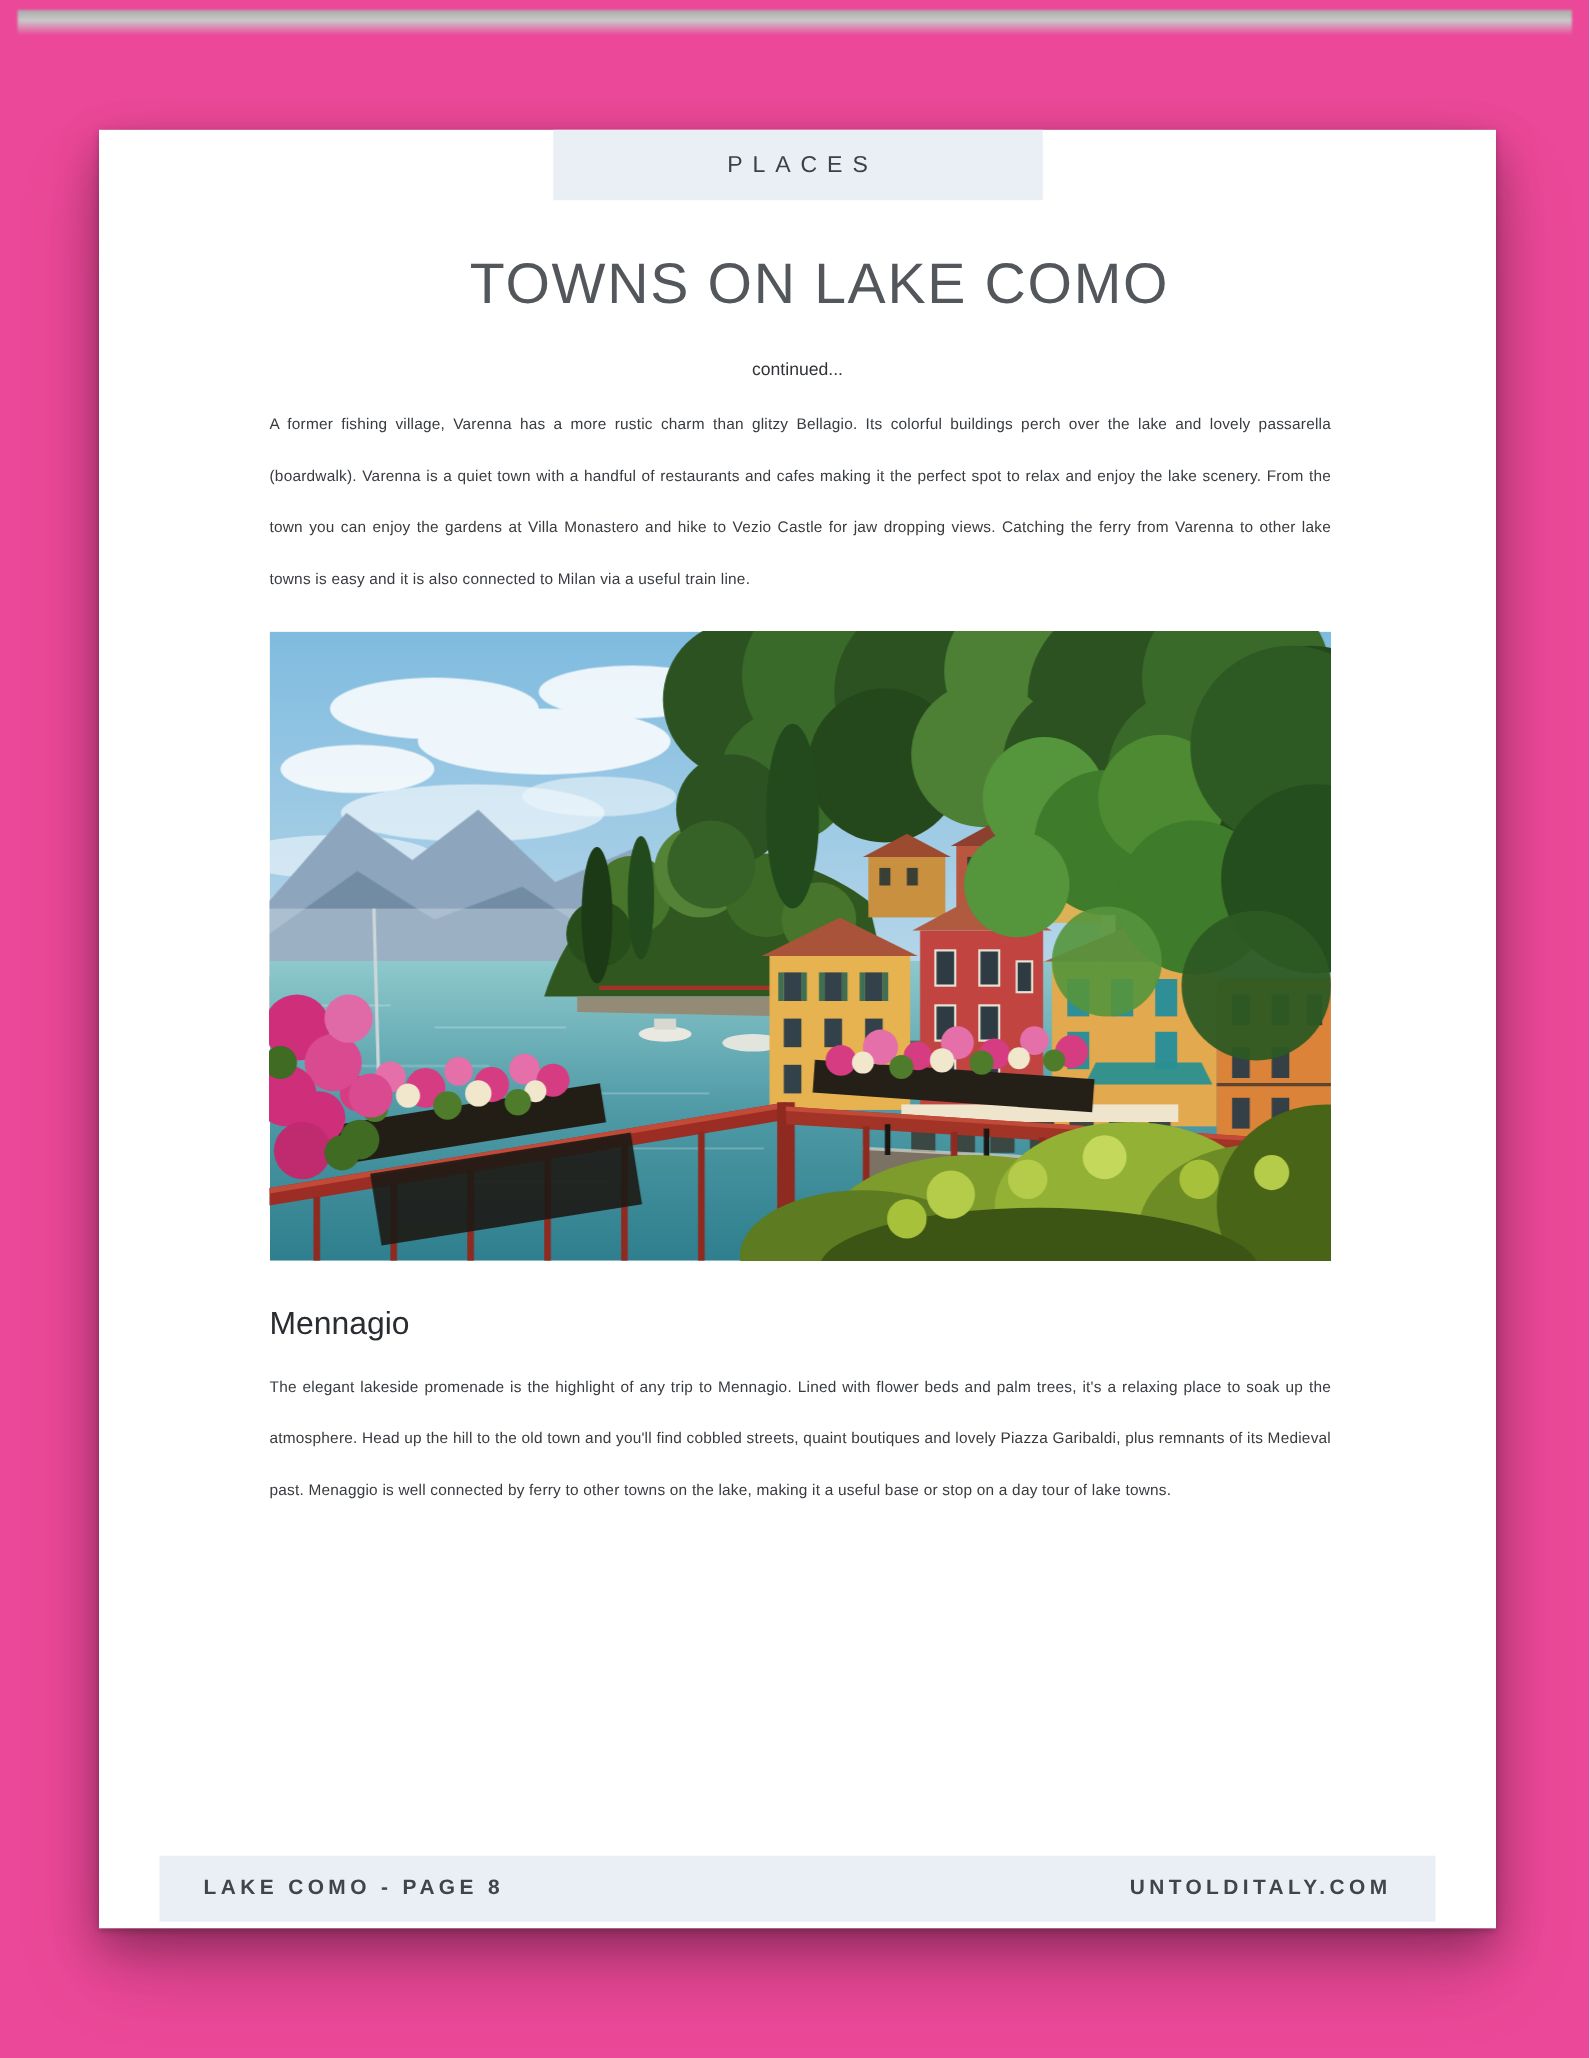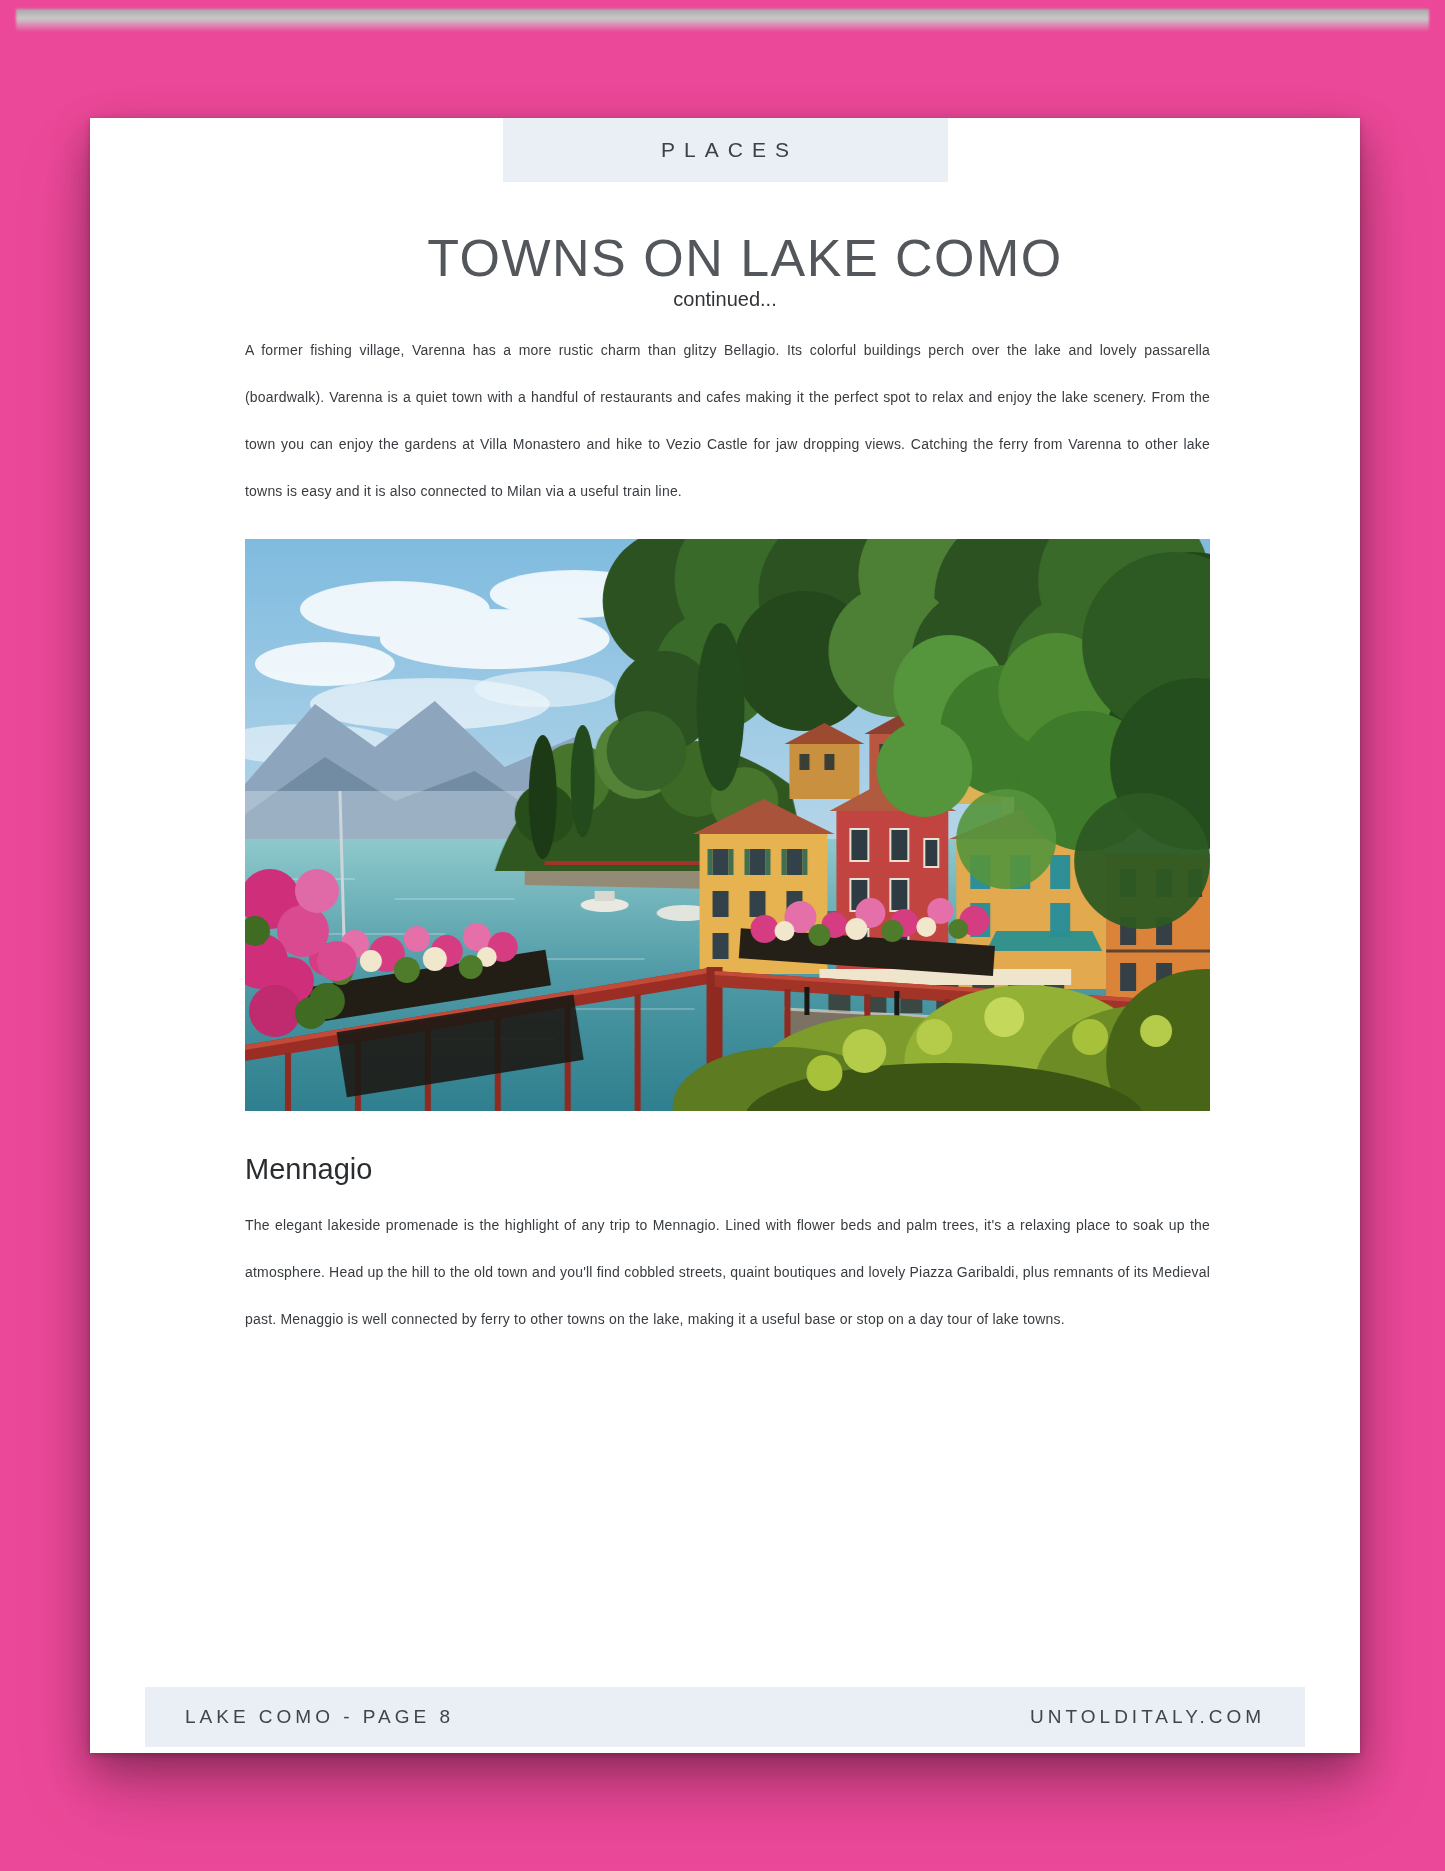--- a/index.html
+++ b/index.html
@@ -24,37 +24,37 @@
   }
   .badge {
     width:445px; height:64px; margin:0 auto;
     background:#eaeff5; display:flex; align-items:center; justify-content:center;
   }
   .badge span { font-size:21px; letter-spacing:9px; color:#3c4147; padding-left:9px; }
   .title {
     margin:46px 0 0 0; text-align:center;
     font-size:52px; font-weight:400; letter-spacing:1.5px; color:#53575c;padding-left:40px;
   }
-  .subtitle { text-align:center; font-size:20px; color:#303438; }
+  .subtitle { margin-top:40px; text-align:center; font-size:16px; color:#303438; }
   .content { margin:0 150px 0 155px; }
   .content h2 { font-size:29px; color:#292c30; font-weight:400; margin:0; }
   .sec-varenna h2 { margin-top:54px; }
   .sec-mennagio h2 { margin-top:42px; }
   .content p {
     margin:16px 0 0 0; font-size:14px; line-height:47px; color:#383c40;
     text-align:justify; letter-spacing:.2px;
   }
   .photo { margin:24px 0 0 0; width:965px; height:572px; overflow:hidden; }
   .photo svg { display:block; width:100%; height:100%; }
   .footer {
     position:absolute; left:55px; right:55px; bottom:6px; height:60px;
     background:#eaeff5; display:flex; align-items:center; justify-content:space-between;
     padding:0 40px; box-sizing:border-box;
   }
-  .footer span { font-size:19px; letter-spacing:4px; color:#41454b; }
+  .footer span { font-size:19px; letter-spacing:4px; color:#41454b;font-weight:bold; }
 </style>
 </head>
 <body>
 
 <div class="canvas">
   <div class="stack-shadow"></div>
 
   <div class="page">
 
     <div class="badge">

